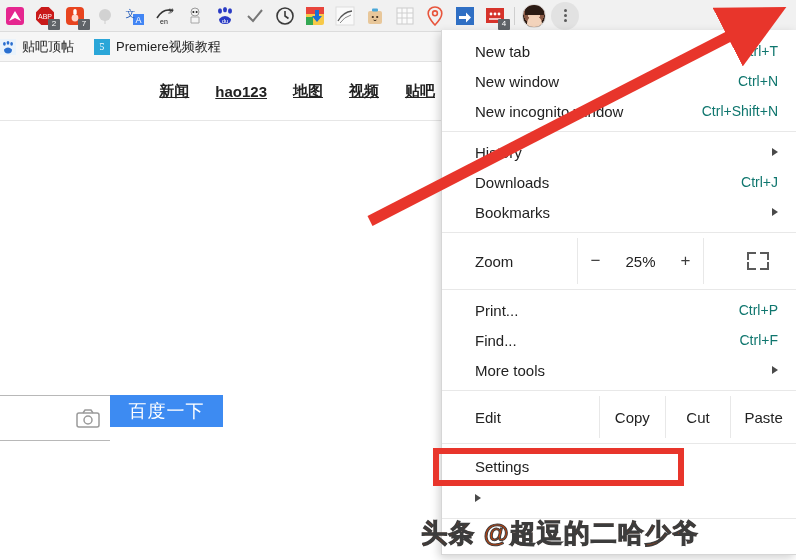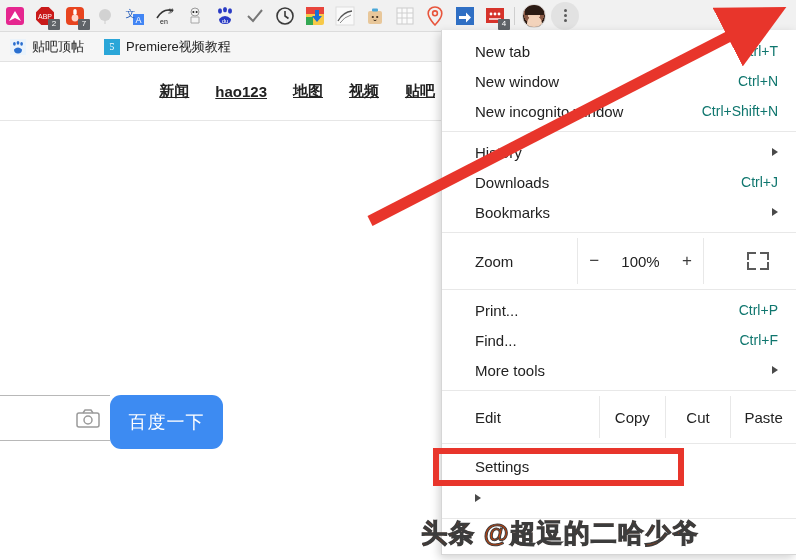--- a/index.html
+++ b/index.html
@@ -44,21 +44,21 @@
     width:28px;height:28px;border-radius:50%;background:#e2e2e2;
     display:flex;flex-direction:column;align-items:center;justify-content:center;
     gap:2px;flex:none;margin-right:6px;margin-left:2px;
   }
   .menu-btn i{width:3px;height:3px;border-radius:50%;background:#5a5a5a;display:block;}
   .tb-sep{width:1px;height:18px;background:#cfcfcf;margin:0 4px;flex:none;}
 
   .bookmarks{
     position:absolute;left:0;top:32px;width:796px;height:30px;
     background:#f6f6f6;border-bottom:1px solid #e2e2e2;
-    display:flex;align-items:center;box-sizing:border-box;padding-left:10px;
+    display:flex;align-items:center;box-sizing:border-box;
   }
   .bm{display:flex;align-items:center;margin-right:20px;}
   .bm .fav{width:16px;height:16px;margin-right:6px;flex:none;}
   .bm .lbl{font-size:13px;color:#222;white-space:nowrap;}
 
   
   .page{position:absolute;left:0;top:62px;width:796px;height:498px;background:#fff;}
   .nav{
     position:absolute;left:0;top:0;width:441px;height:58px;
     display:flex;align-items:center;justify-content:flex-end;
@@ -71,23 +71,23 @@
   .nav-rule{position:absolute;left:0;top:58px;width:441px;height:1px;background:#e6e6e6;}
 
   .searchrow{position:absolute;left:-2px;top:333px;width:225px;height:46px;display:flex;}
   .searchbox{
     flex:1;height:46px;border:1px solid #b8b8b8;border-right:none;background:#fff;
     box-sizing:border-box;display:flex;align-items:center;justify-content:flex-end;
     padding-right:10px;
   }
   .cam{width:24px;height:19px;}
   .searchbtn{
-    width:113px;height:54px;background:#3d8bf2;color:#fff;
+    width:113px;height:32px;background:#3d8bf2;color:#fff;
     display:flex;align-items:center;justify-content:center;
-    font-size:18px;letter-spacing:1px;box-sizing:border-box;border-radius:11px;
+    font-size:18px;letter-spacing:1px;box-sizing:border-box;
   }
 
   
   .menu{
     position:absolute;left:441px;top:30px;width:355px;
     background:#fff;border:1px solid #d6d6d6;border-top:none;border-right:none;
     box-shadow:-2px 3px 9px rgba(0,0,0,.18);
     box-sizing:border-box;
   }
   .mi{
@@ -367,21 +367,21 @@
       <span class="label">Bookmarks</span>
       <span class="caret"></span>
     </div>
 
     <div class="msep"></div>
 
     <div class="zoomrow">
       <div class="zlabel">Zoom</div>
       <div class="zctrl">
         <span class="zpm">−</span>
-        <span class="zval">100%</span>
+        <span class="zval">25%</span>
         <span class="zpm">+</span>
       </div>
       <div class="zfull">
         <div class="fs">
           <span class="a"></span>
             <span class="b"></span>
             <span class="c"></span>
             <span class="d"></span>
         </div>
       </div>

